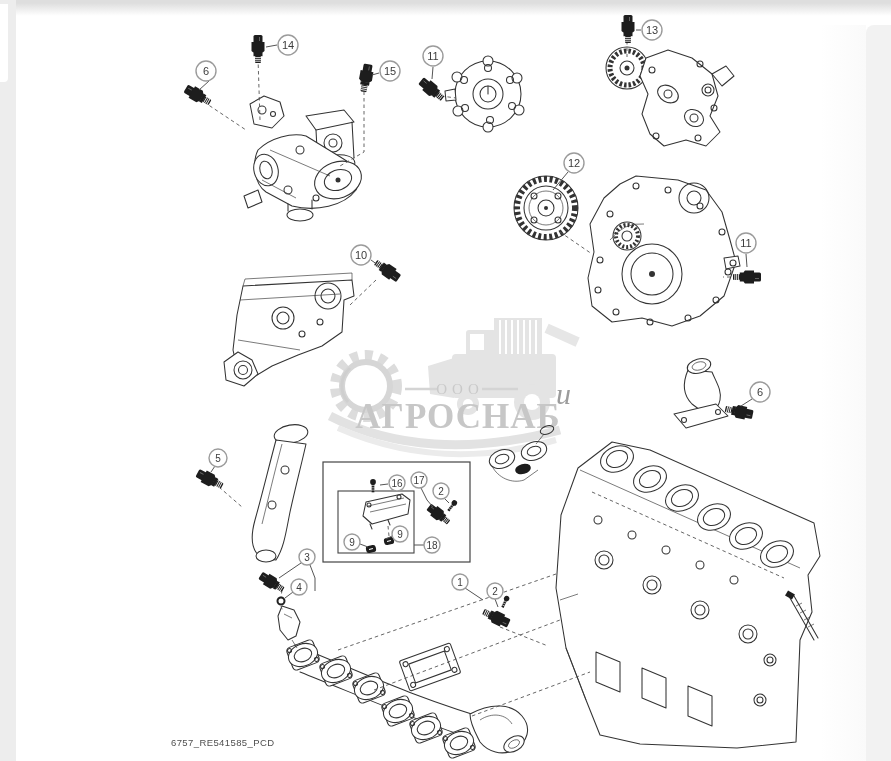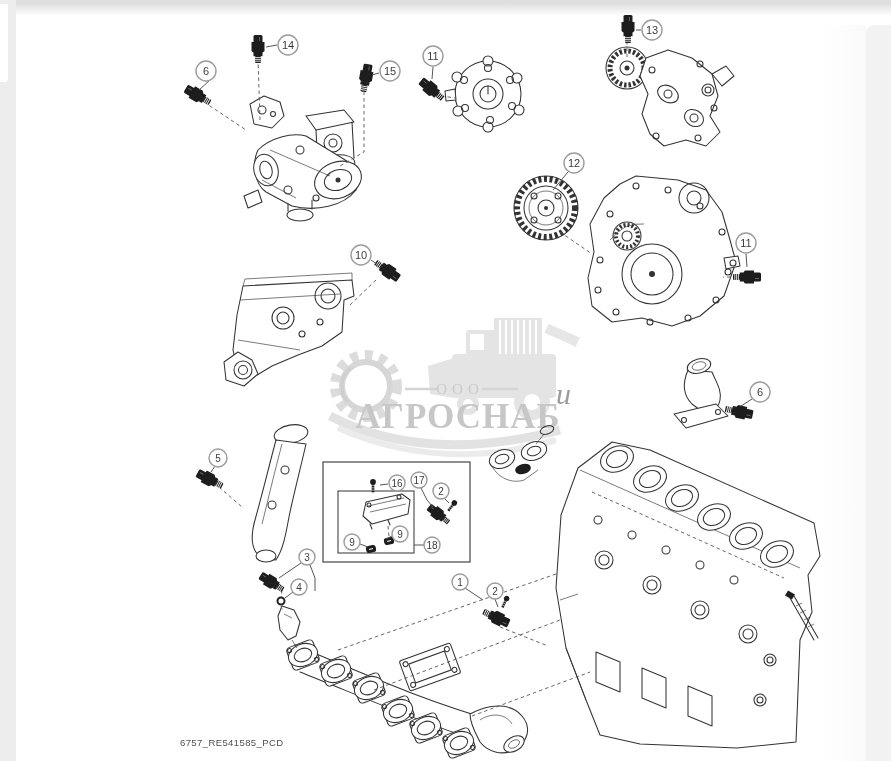--- a/index.html
+++ b/index.html
@@ -7,21 +7,21 @@
          font-family:"Liberation Sans",sans-serif;}
   .topbar{position:absolute;left:0;top:0;width:891px;height:16px;
           background:linear-gradient(#dedede 0,#dedede 3px,rgba(255,255,255,0) 16px);}
   .leftstrip{position:absolute;left:0;top:0;width:16px;height:761px;background:#ededed;}
   .leftthumb{position:absolute;left:0;top:4px;width:8px;height:78px;background:#fff;
              border-radius:0 0 4px 0;}
   .rightfade{position:absolute;left:820px;top:25px;width:46px;height:736px;
              background:linear-gradient(90deg,rgba(250,250,250,0),#fafafa);}
   .rightpanel{position:absolute;left:866px;top:25px;width:25px;height:736px;
               background:#f2f2f2;border-radius:8px 0 0 0;}
-  .code{position:absolute;left:180px;top:737px;font-size:9.5px;color:#4f4f4f;
+  .code{position:absolute;left:171px;top:737px;font-size:9.5px;color:#4f4f4f;
         letter-spacing:.4px;}
   svg.diagram{position:absolute;left:0;top:0;}
   .ln{fill:none;stroke:#333;stroke-width:1.05;stroke-linejoin:round;stroke-linecap:round;}
   .lnw{fill:#fff;stroke:#333;stroke-width:1.05;stroke-linejoin:round;stroke-linecap:round;}
   .thin{fill:none;stroke:#333;stroke-width:.65;stroke-linejoin:round;}
   .dash{fill:none;stroke:#555;stroke-width:.9;stroke-dasharray:3.5 3;}
   .lead{stroke:#555;stroke-width:1;fill:none;}
   .callout circle{fill:#fff;stroke:#9b9b9b;stroke-width:1.4;}
   .callout text{fill:#3c3c3c;font-size:11px;text-anchor:middle;
                 font-family:"Liberation Sans",sans-serif;}

